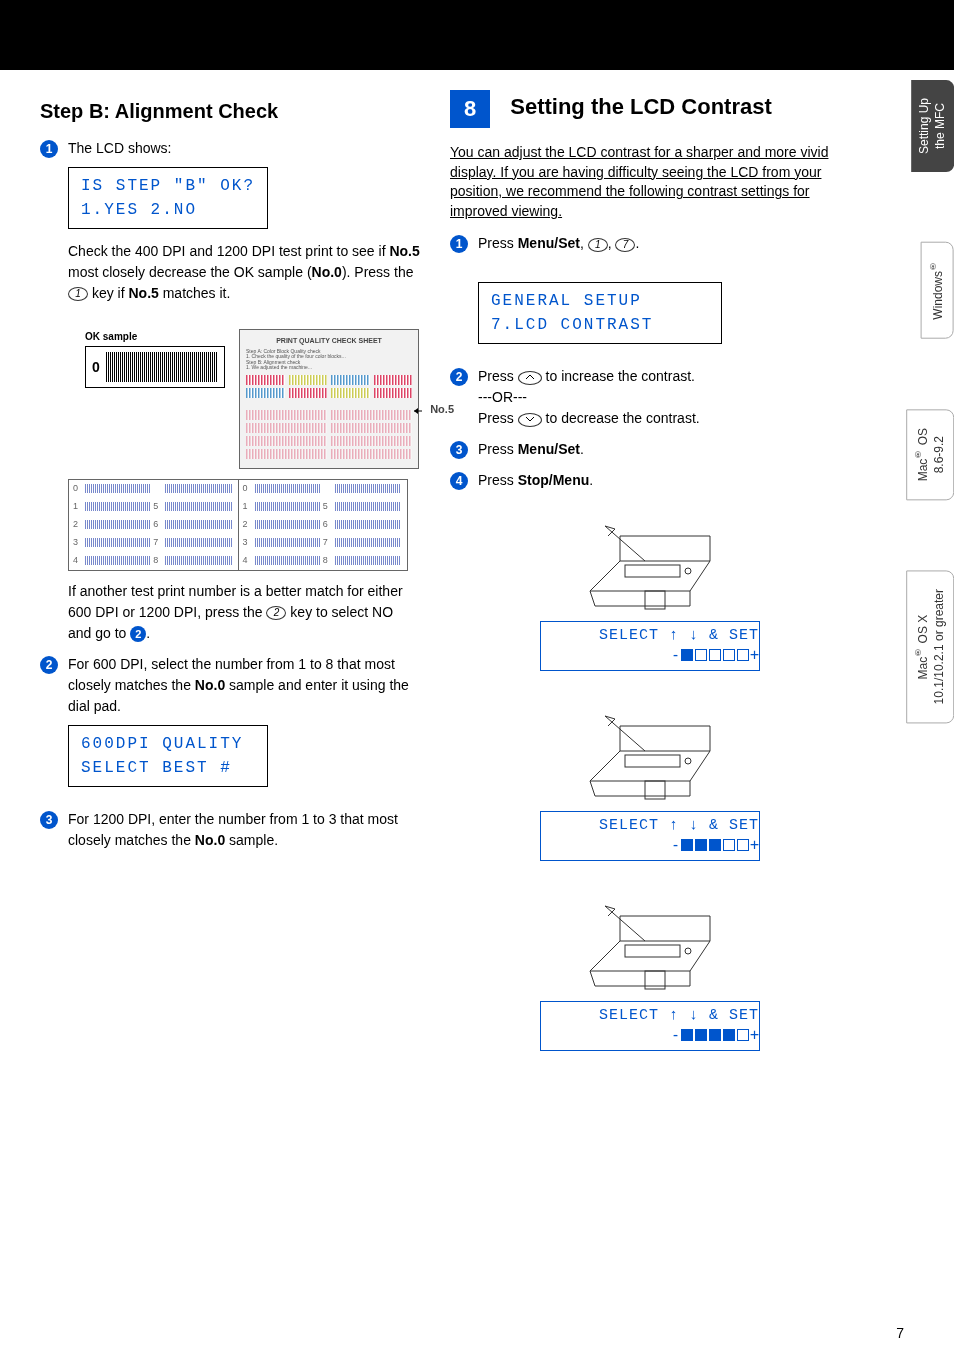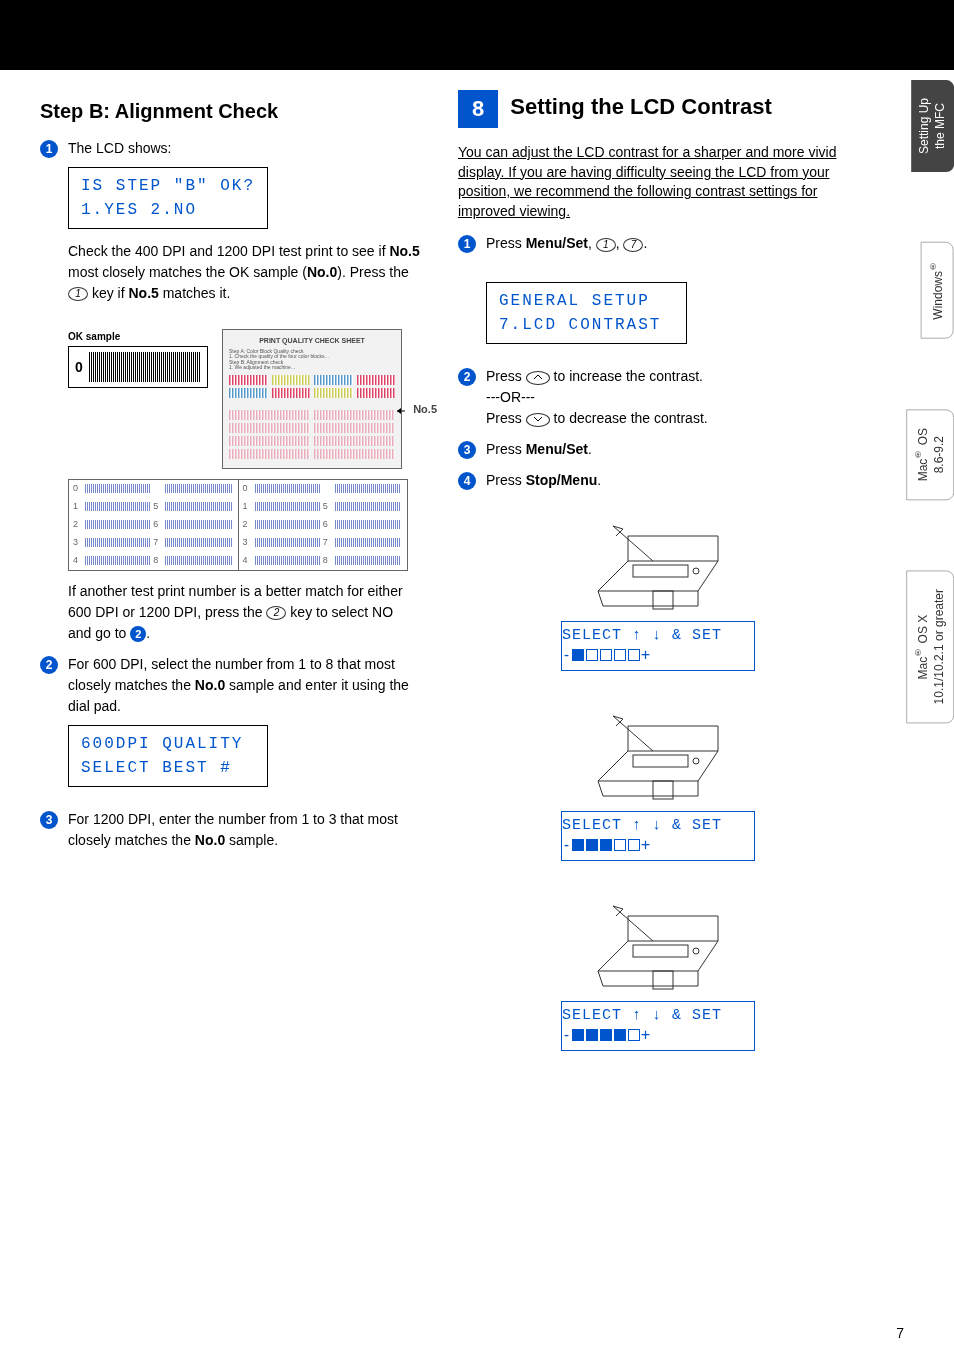--- a/index.html
+++ b/index.html
@@ -12,40 +12,40 @@
     width: 954px;
   }
   .top-black-bar {
     background: #000;
     height: 70px;
     width: 100%;
   }
   .page {
     padding: 20px 40px 20px 40px;
     display: flex;
-    gap: 38px;
+    gap: 30px;
   }
   .col {
     flex: 1;
     min-width: 0;
   }
   .col-left { max-width: 380px; }
   .col-right { max-width: 400px; }
   h2 { font-size: 20px; font-weight: bold; margin: 10px 0 15px 0; }
   .section-header { display: flex; align-items: flex-start; margin-bottom: 15px; }
   .big-num-box {
     background: #0055cc;
     color: #fff;
     font-weight: bold;
     font-size: 22px;
     padding: 8px 14px;
     margin-right: 12px;
     line-height: 1;
   }
-  .section-title { font-size: 22px; font-weight: bold; padding-top: 4px; }
+  .section-title { font-size: 22px; font-weight: bold; padding-top: 4px; margin-left: 8px; }
   .step { display: flex; align-items: flex-start; margin-bottom: 10px; }
   .step-num {
     flex-shrink: 0;
     width: 18px; height: 18px;
     border-radius: 50%;
     background: #0055cc;
     color: #fff;
     font-size: 12px;
     font-weight: bold;
     display: inline-flex;
@@ -59,21 +59,21 @@
     border: 1px solid #000;
     padding: 6px 12px;
     font-family: "Courier New", monospace;
     font-size: 16px;
     letter-spacing: 2px;
     color: #0055cc;
     width: 200px;
     margin: 8px 0 12px 0;
     white-space: pre;
   }
-  .lcd-box-wide { width: 201px; margin-top: 28px; }
+  .lcd-box-wide { width: 244px; margin-top: 28px; }
   .inline-key {
     display: inline-flex;
     align-items: center;
     justify-content: center;
     width: 20px; height: 14px;
     border: 1px solid #333;
     border-radius: 50%;
     font-size: 10px;
     font-style: italic;
     vertical-align: middle;
@@ -124,21 +124,21 @@
     width: 180px;
     padding: 6px;
     font-size: 7px;
     color: #444;
     position: relative;
   }
   .illustration-row { display:flex; gap:4px; margin:3px 0; }
   .blob { height: 10px; flex:1; background: repeating-linear-gradient(90deg,#d46,#d46 1px,#fff 2px,#fff 3px); }
   .blob.b2 { background: repeating-linear-gradient(90deg,#59c,#59c 1px,#fff 2px,#fff 3px); }
   .blob.b3 { background: repeating-linear-gradient(90deg,#cc5,#cc5 1px,#fff 2px,#fff 3px); }
-  .illustration-alignment { display:flex; gap: 14px; margin: 25px 0 10px 0; }
+  .illustration-alignment { display:flex; gap: 14px; margin: 25px 0 10px 17px; }
   .ok-sample-box { width: 140px; }
   .ok-sample-strip { border: 1px solid #000; padding: 5px 6px; }
   .ok-sample-stripes { height: 30px; background: repeating-linear-gradient(90deg,#000 0 1px,#fff 1px 2px); }
   .ok-sample-label { font-size: 10px; font-weight:bold; display:block; margin-bottom:2px; }
   .no5-label { position: absolute; right: -36px; bottom: 50px; font-size: 11px; font-weight: bold; }
   .no5-arrow { position: absolute; right: -6px; bottom: 52px; }
   .align-table {
     width: 340px;
     border: 1px solid #666;
     margin: 10px 0;
@@ -148,23 +148,23 @@
   .align-inner-row { display:flex; align-items:center; height:18px; padding:0 4px;}
   .align-inner-row .n { width:10px; font-size:9px; color:#666;}
   .align-inner-row .bar { flex:1; height:9px; margin:0 2px; background: repeating-linear-gradient(90deg,#78c 0 1px,#fff 1px 2px);}
   .mfc-illus { width: 160px; margin: 10px auto 0 auto; display:block;}
   .lcd-select {
     border: 1px solid #0055cc;
     color: #0055cc;
     font-family: "Courier New", monospace;
     font-size: 15px;
     letter-spacing: 1px;
-    text-align: left;
+    text-align: right;
     padding: 4px 0;
-    width: 194px;
+    width: 220px;
     margin: 0 auto 20px auto;
     white-space: pre;
     line-height: 1.3;
   }
   .boxes-line { font-family: monospace; letter-spacing: 0;}
   .box-fill { display:inline-block; width:12px; height:12px; border:1px solid #0055cc; background:#0055cc; margin:0 1px; vertical-align:middle;}
   .box-empty { display:inline-block; width:12px; height:12px; border:1px solid #0055cc; background:#fff; margin:0 1px; vertical-align:middle;}
   .right-illus-wrap { text-align:center; }
   sup { font-size: 0.7em; }
 </style>
@@ -179,21 +179,21 @@
   <div class="col col-left">
     <h2>Step B:  Alignment Check</h2>
 
     <div class="step">
       <span class="step-num">1</span>
       <div class="step-body">
         <span>The LCD shows:</span>
         <div class="lcd-box"><span>IS STEP "B" OK?</span>
 <span>1.YES 2.NO</span></div>
         <div>
-          <span>Check the 400 DPI and 1200 DPI test print to see if </span><b>No.5</b><span> most closely matches the OK sample (</span><b>No.0</b><span>). Press the </span><span class="inline-key">1</span><span> key if </span><b>No.5</b><span> matches it.</span>
+          <span>Check the 400 DPI and 1200 DPI test print to see if </span><b>No.5</b><span> most closely decrease the OK sample (</span><b>No.0</b><span>). Press the </span><span class="inline-key">1</span><span> key if </span><b>No.5</b><span> matches it.</span>
         </div>
 
         <div class="illustration-alignment">
           <div class="ok-sample-box">
             <span class="ok-sample-label">OK sample</span>
             <div class="ok-sample-strip" style="display:flex; align-items:center; gap:6px;">
               <b>0</b>
               <div class="ok-sample-stripes" style="flex:1;"></div>
             </div>
           </div>

